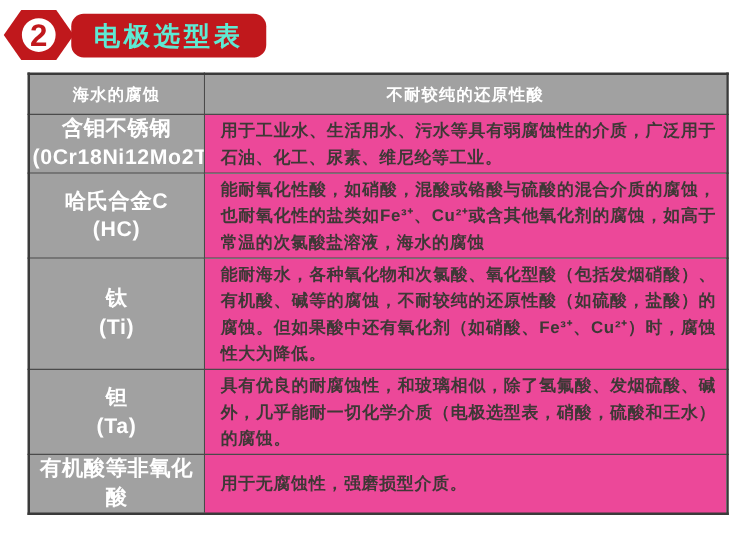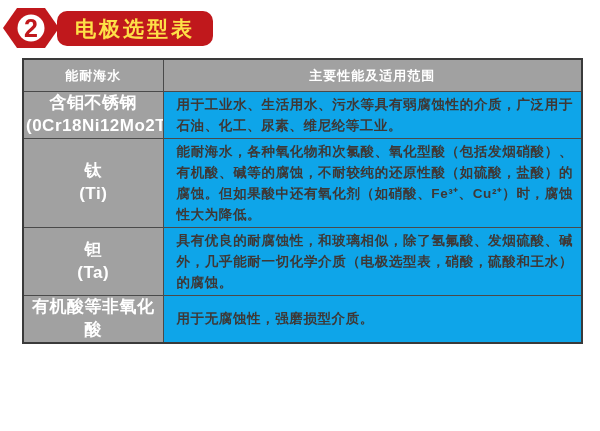--- a/index.html
+++ b/index.html
@@ -5,21 +5,21 @@
   html,body { margin:0; padding:0; }
   body {
     width:600px; height:431px; background:#ffffff;
     font-family:"Liberation Sans", sans-serif;
   }
   .stage { position:relative; width:600px; height:431px; background:#fff; overflow:hidden; }
 
   
   .banner {
     position:absolute; left:57px; top:11px; width:156px; height:35px;
-    background:#c0181c; border-radius:10px; color:#fde047;
+    background:#c0181c; border-radius:10px; color:#5eead4;
     display:flex; align-items:center; justify-content:center;
     font-size:21px; font-weight:bold; letter-spacing:3px; z-index:1;
   }
   .badge { position:absolute; left:2px; top:6px; width:58px; height:44px; z-index:2; }
 
   
   table.selection {
     position:absolute; left:22px; top:58px; width:559px;
     border-collapse:collapse; table-layout:fixed;
     border:2px solid #3a3a3a;
@@ -28,21 +28,21 @@
   .selection th {
     background:#a1a1a1; color:#ffffff; font-size:13px; font-weight:bold;
     height:29px; text-align:center; letter-spacing:1px;
   }
   td.mat {
     background:#a1a1a1; color:#ffffff; font-size:17px; font-weight:bold;
     text-align:center; vertical-align:middle; line-height:1.35; letter-spacing:0.5px;
     padding:0 2px;
   }
   td.desc {
-    background:#0ea5e9; color:#3e3836; font-size:13.5px; font-weight:bold;
+    background:#ec4899; color:#3e3836; font-size:13.5px; font-weight:bold;
     vertical-align:middle; line-height:21px; letter-spacing:0.6px;
     padding:2px 8px 2px 13px; text-align:justify;
   }
 </style>
 </head>
 <body>
 
 <div class="stage">
 
   <div class="badge">
@@ -57,31 +57,38 @@
     <span>电极选型表</span>
   </div>
 
   <table class="selection">
     <colgroup>
         <col style="width:140px">
         <col style="width:419px">
       </colgroup>
     <thead>
       <tr>
-        <th>能耐海水</th>
-        <th>主要性能及适用范围</th>
+        <th>海水的腐蚀</th>
+        <th>不耐较纯的还原性酸</th>
       </tr>
     </thead>
     <tbody>
       <tr style="height:47px">
         <td class="mat">
           <div>含钼不锈钢</div>
           <div>(0Cr18Ni12Mo2Ti)</div>
         </td>
         <td class="desc">用于工业水、生活用水、污水等具有弱腐蚀性的介质，广泛用于石油、化工、尿素、维尼纶等工业。</td>
+      </tr>
+      <tr style="height:68px">
+        <td class="mat">
+          <div>哈氏合金C</div>
+          <div>(HC)</div>
+        </td>
+        <td class="desc">能耐氧化性酸，如硝酸，混酸或铬酸与硫酸的混合介质的腐蚀，也耐氧化性的盐类如Fe³⁺、Cu²⁺或含其他氧化剂的腐蚀，如高于常温的次氯酸盐溶液，海水的腐蚀</td>
       </tr>
       <tr style="height:71px">
         <td class="mat">
           <div>钛</div>
           <div>(Ti)</div>
         </td>
         <td class="desc">能耐海水，各种氧化物和次氯酸、氧化型酸（包括发烟硝酸）、有机酸、碱等的腐蚀，不耐较纯的还原性酸（如硫酸，盐酸）的腐蚀。但如果酸中还有氧化剂（如硝酸、Fe³⁺、Cu²⁺）时，腐蚀性大为降低。</td>
       </tr>
       <tr style="height:53px">
         <td class="mat">

